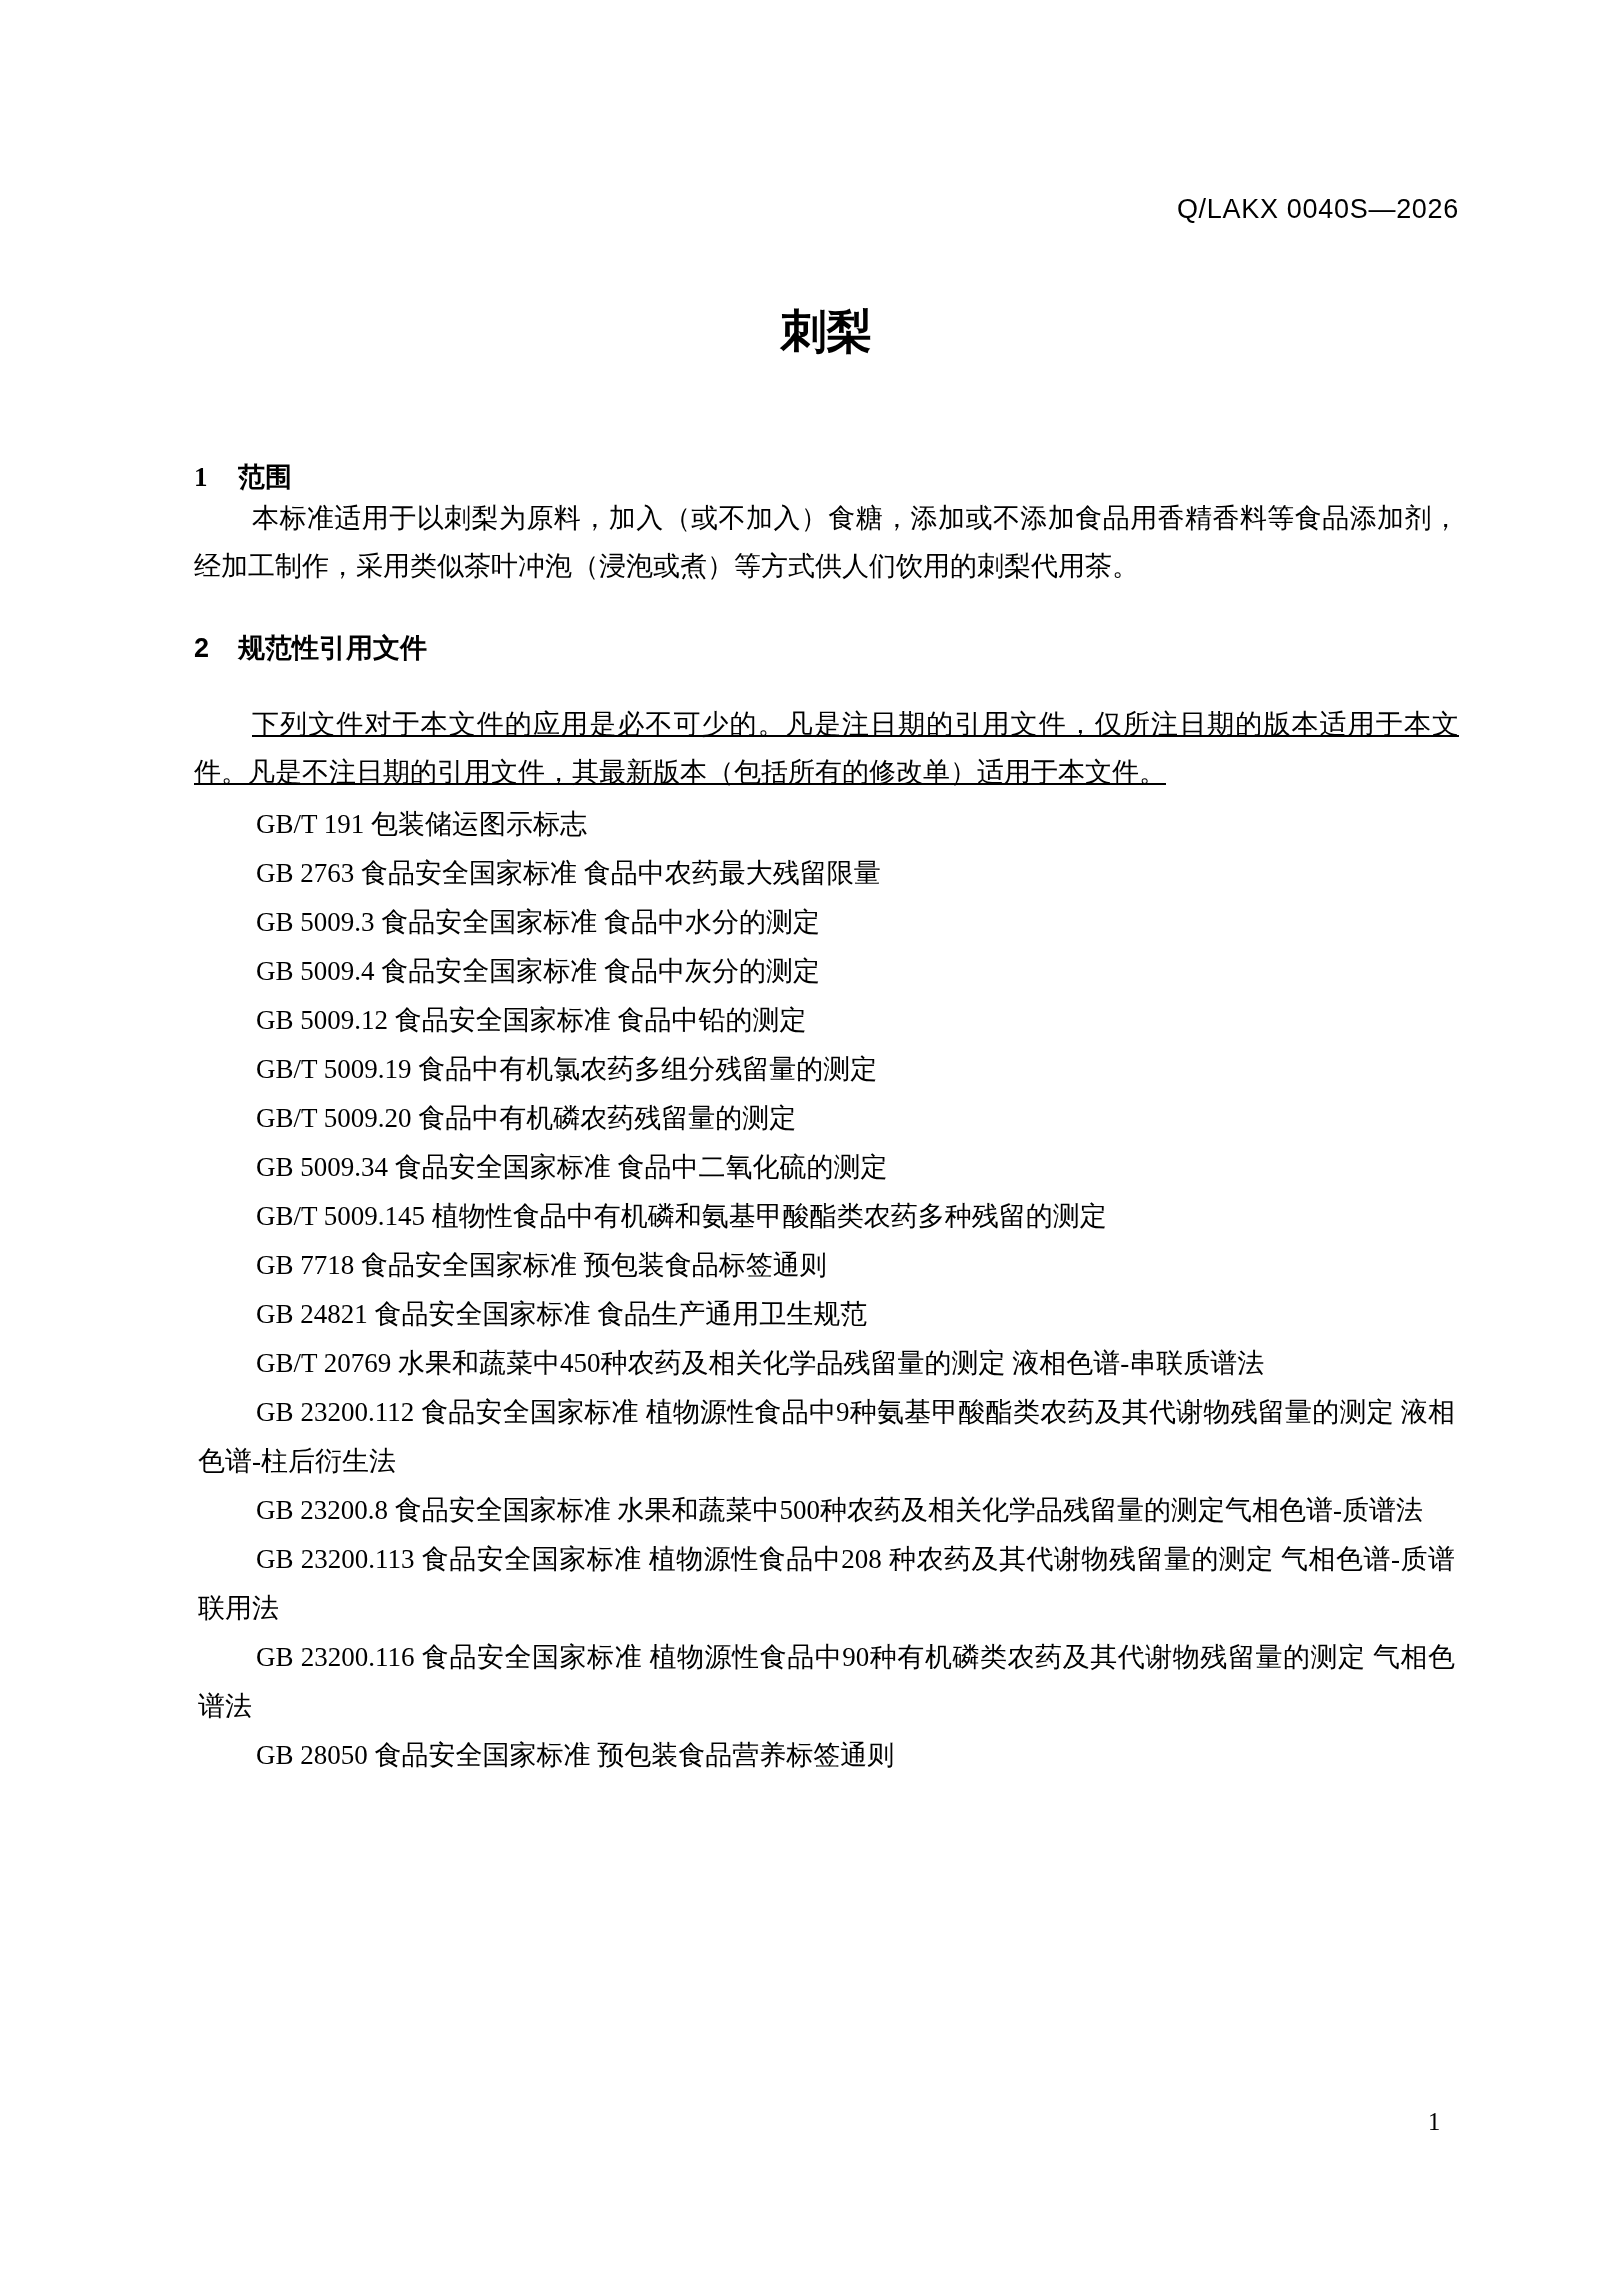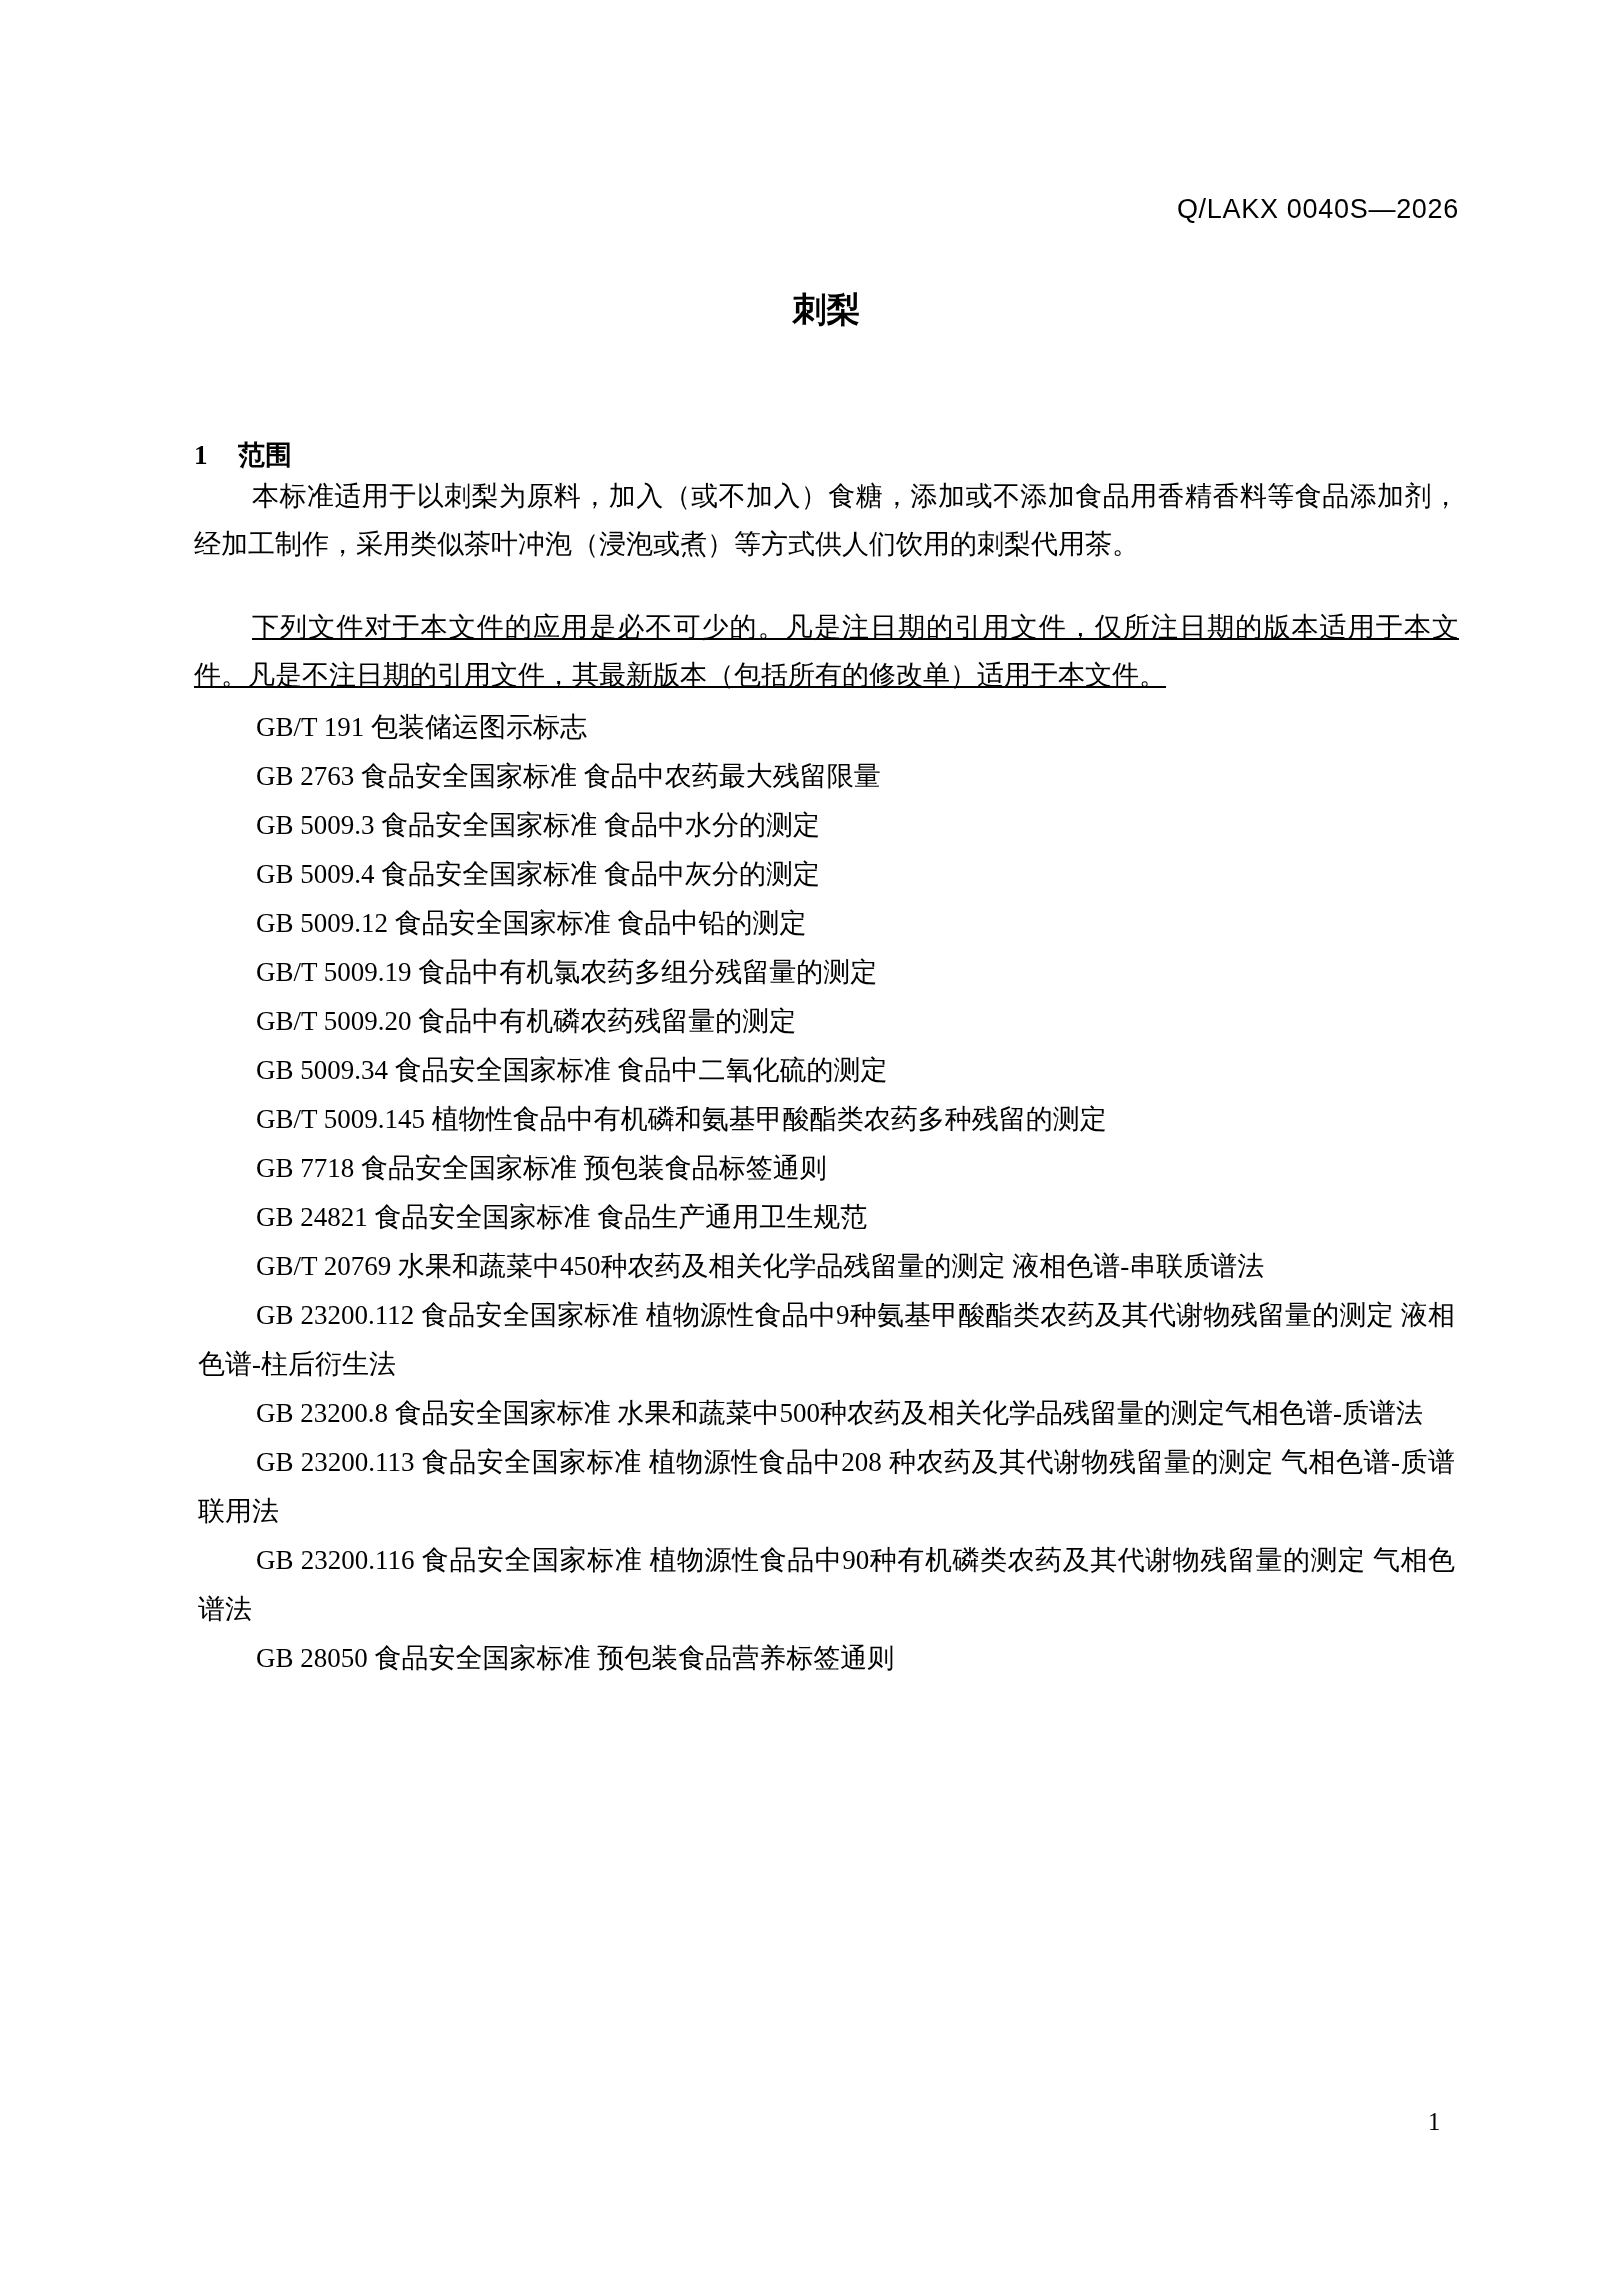--- a/index.html
+++ b/index.html
@@ -20,23 +20,23 @@
   }
   .doc-code {
     text-align: right;
     font-family: "Liberation Sans", "DejaVu Sans", sans-serif;
     font-size: 27px;
     line-height: 31px;
     letter-spacing: 0.7px;
     font-weight: 500;
   }
   .doc-title {
-    margin: 60px 0 0 0;
+    margin: 82px 0 0 0;
     text-align: center;
-    font-size: 34px;
+    font-size: 46px;
     line-height: 49px;
     font-weight: bold;
     font-family: "Liberation Serif", "DejaVu Serif", serif;
   }
   .sec-heading {
     font-family: "Liberation Sans", "DejaVu Sans", sans-serif;
     font-weight: bold;
     font-size: 27px;
     line-height: 34px;
     margin: 0;
@@ -90,20 +90,23 @@
   <h1 class="doc-title">刺梨</h1>
 
   <section>
     <h2 class="sec-heading first">
       <span class="sec-num">1</span><span>范围</span>
     </h2>
     <p class="body">本标准适用于以刺梨为原料，加入（或不加入）食糖，添加或不添加食品用香精香料等食品添加剂，经加工制作，采用类似茶叶冲泡（浸泡或煮）等方式供人们饮用的刺梨代用茶。</p>
   </section>
 
   <section>
+    <h2 class="sec-heading second">
+      <span class="sec-num">2</span><span>规范性引用文件</span>
+    </h2>
     <p class="body lead2">下列文件对于本文件的应用是必不可少的。凡是注日期的引用文件，仅所注日期的版本适用于本文件。凡是不注日期的引用文件，其最新版本（包括所有的修改单）适用于本文件。</p>
 
     <div class="refs">
       <p class="ref">GB/T 191 包装储运图示标志</p>
       <p class="ref">GB 2763 食品安全国家标准 食品中农药最大残留限量</p>
       <p class="ref">GB 5009.3 食品安全国家标准 食品中水分的测定</p>
       <p class="ref">GB 5009.4 食品安全国家标准 食品中灰分的测定</p>
       <p class="ref">GB 5009.12 食品安全国家标准 食品中铅的测定</p>
       <p class="ref">GB/T 5009.19 食品中有机氯农药多组分残留量的测定</p>
       <p class="ref">GB/T 5009.20 食品中有机磷农药残留量的测定</p>

